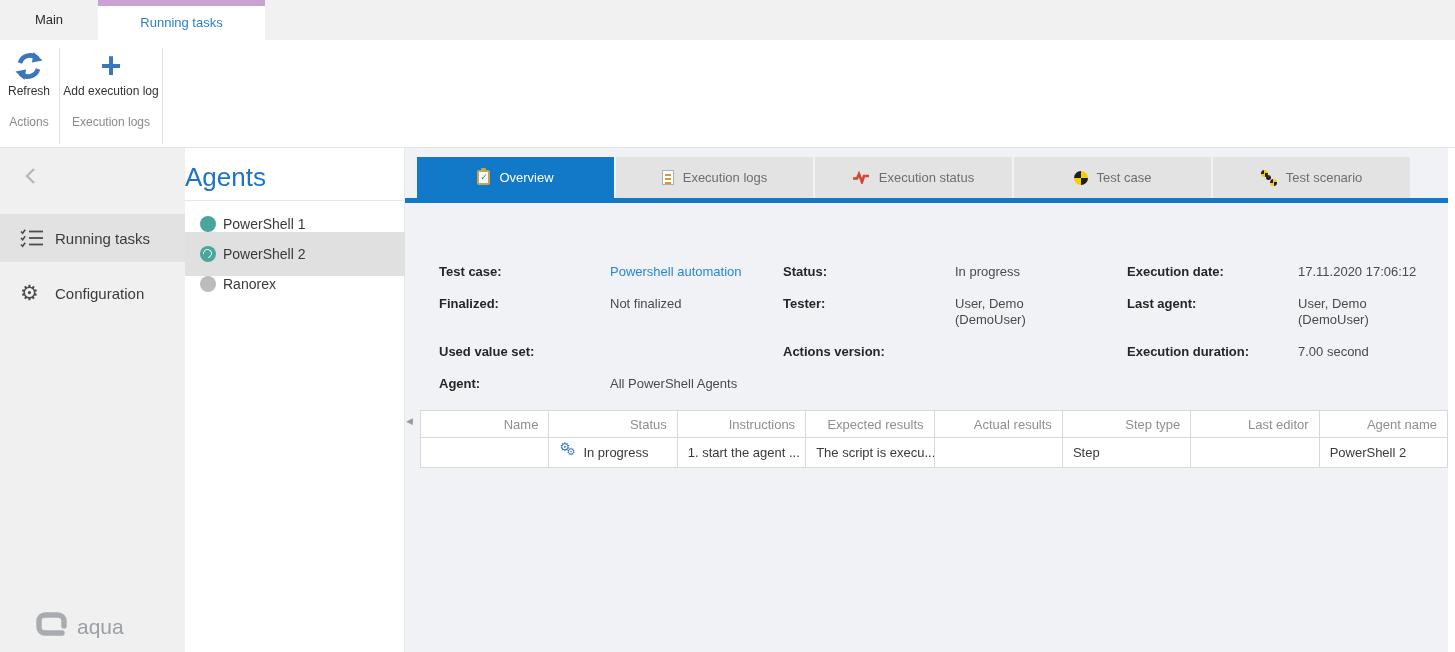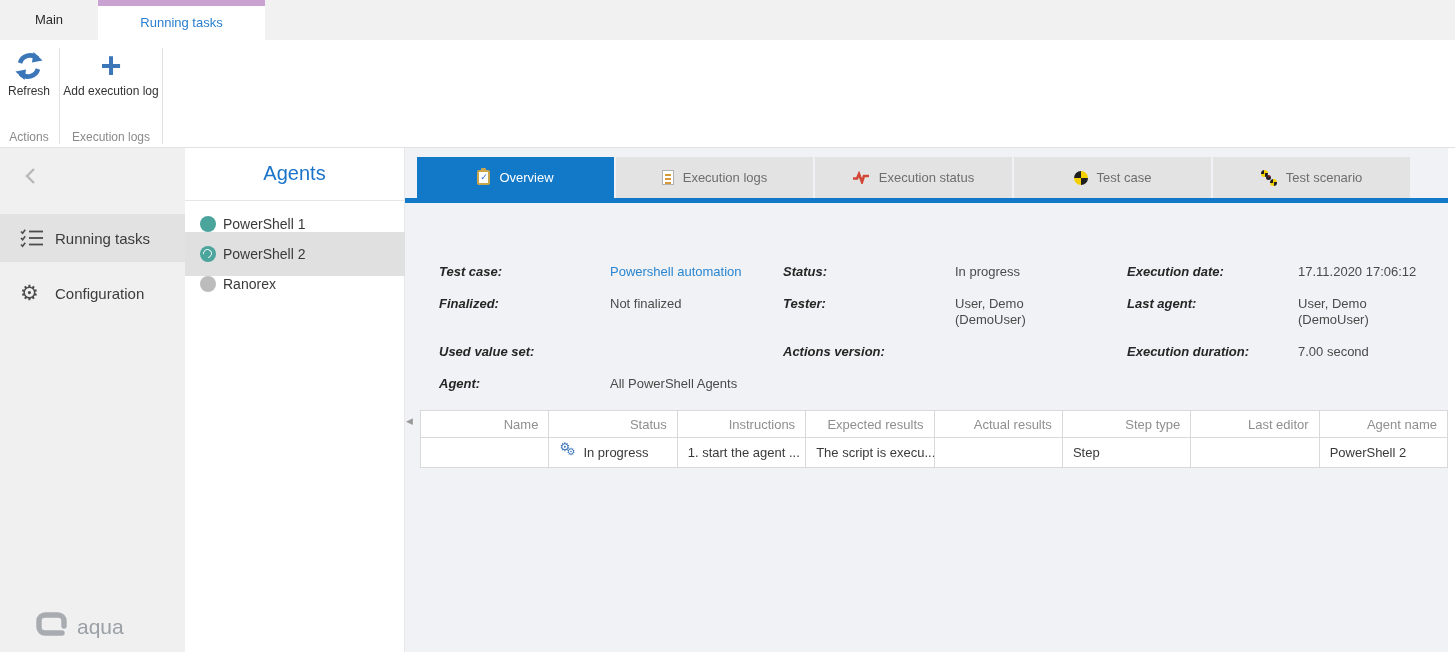--- a/index.html
+++ b/index.html
@@ -18,41 +18,41 @@
   
   .ribbon { position:absolute; left:0; top:40px; width:1455px; height:108px; background:#fff;
             border-bottom:1px solid #e2e2e2; }
   .rbtn { position:absolute; top:8px; text-align:center; cursor:default; }
   .rbtn .ric { height:36px; display:flex; align-items:center; justify-content:center; }
   .rbtn .rlabel { font-size:12px; color:#333; line-height:15px; }
   .rbtn-refresh { left:1px; width:56px; }
   .rbtn-add { left:62px; width:98px; }
   .plus-glyph { font-size:36px; color:#3a76b8; font-weight:600; line-height:34px; }
   .rsep { position:absolute; top:8px; width:1px; height:96px; background:#e0e0e0; }
-  .rgroup { position:absolute; bottom:1px; height:16px; font-size:12px; color:#8a8a8a; text-align:center; }
+  .rgroup { position:absolute; bottom:16px; height:16px; font-size:12px; color:#8a8a8a; text-align:center; }
   .rgroup-actions { left:0; width:58px; }
   .rgroup-exelogs { left:60px; width:102px; }
 
   
   .nav { position:absolute; left:0; top:148px; width:185px; height:504px; background:#f0f0f0; }
   .back-btn { position:absolute; left:20px; top:16px; width:24px; height:24px; }
   .nav-item { position:absolute; left:0; width:185px; height:48px; display:flex; align-items:center; }
   .nav-item .nicon { width:26px; margin-left:20px; display:flex; align-items:center; }
   .nav-item .nlabel { margin-left:9px; font-size:15px; color:#3c3c3c; }
   .nav-item.selected { background:#e2e2e2; }
   .nav-running { top:66px; }
   .nav-config { top:121px; }
   .gear-glyph { font-size:21px; color:#4c4c4c; line-height:22px; }
   .logo { position:absolute; left:36px; bottom:10px; display:flex; align-items:center; }
   .logo-text { margin-left:9px; font-size:21px; color:#9aa0a6; }
 
   
   .agents { position:absolute; left:185px; top:148px; width:220px; height:504px; background:#fff;
             border-right:1px solid #e8e8e8; }
-  .agents-title { padding-top:14px; height:52px; text-align:center; font-size:20px; color:#1b74c8; }
+  .agents-title { padding-top:14px; height:52px; text-align:left; font-size:26px; color:#1b74c8; }
   .agents-divider { position:absolute; left:0; top:52px; width:220px; height:1px; background:#e6e6e6; }
   .agent-item { position:absolute; left:0; width:220px; height:44px; display:flex; align-items:center; }
   .agent-item.selected { background:#e0e0e0; }
   .acircle { width:16px; height:16px; border-radius:50%; margin-left:15px; position:relative; }
   .acircle.online { background:#4ba59d; }
   .acircle.running { background:#4ba59d; }
   .acircle.offline { background:#bcbcbc; }
   .acircle.running::after { content:""; position:absolute; left:3px; top:3px; width:7px; height:7px;
         border:1.6px solid rgba(255,255,255,.95); border-radius:50%;
         border-bottom-color:transparent; transform:rotate(35deg); }
@@ -65,21 +65,21 @@
           font-size:13px; display:flex; align-items:center; justify-content:center; cursor:default; }
   .ctab.active { background:#1278c8; color:#fff; }
   .ctab .cicon { margin-right:9px; display:flex; align-items:center; }
   .blue-line { position:absolute; left:0; top:50px; width:1043px; height:5px; background:#1278c8; }
 
   .page-title { position:absolute; left:17px; top:62px; font-size:27px; color:#2a86d4; font-weight:400; }
 
   .fgrid { position:absolute; left:34px; top:116px; display:grid;
            grid-template-columns:171px 173px 172px 172px 171px 150px;
            grid-template-rows:32px 48px 32px 32px; align-items:start; font-size:13px; }
-  .flabel { font-weight:bold; color:#262626;font-style:italic; }
+  .flabel { font-weight:bold; color:#262626; }
   .fvalue { color:#4a4a4a; line-height:16px; }
   .fvalue.wrap { max-width:112px; }
   .flink { color:#2a86d0; }
 
   .collapse-arrow { position:absolute; left:1px; top:268px; font-size:9px; color:#9a9a9a; }
 
   .steps-table { position:absolute; left:15px; top:262px; width:1028px; border-collapse:collapse;
                  background:#fff; table-layout:fixed; }
   .steps-table th, .steps-table td { border:1px solid #d9d9d9; font-weight:normal; text-align:left;
                  padding:0 10px; overflow:hidden; white-space:nowrap; }

